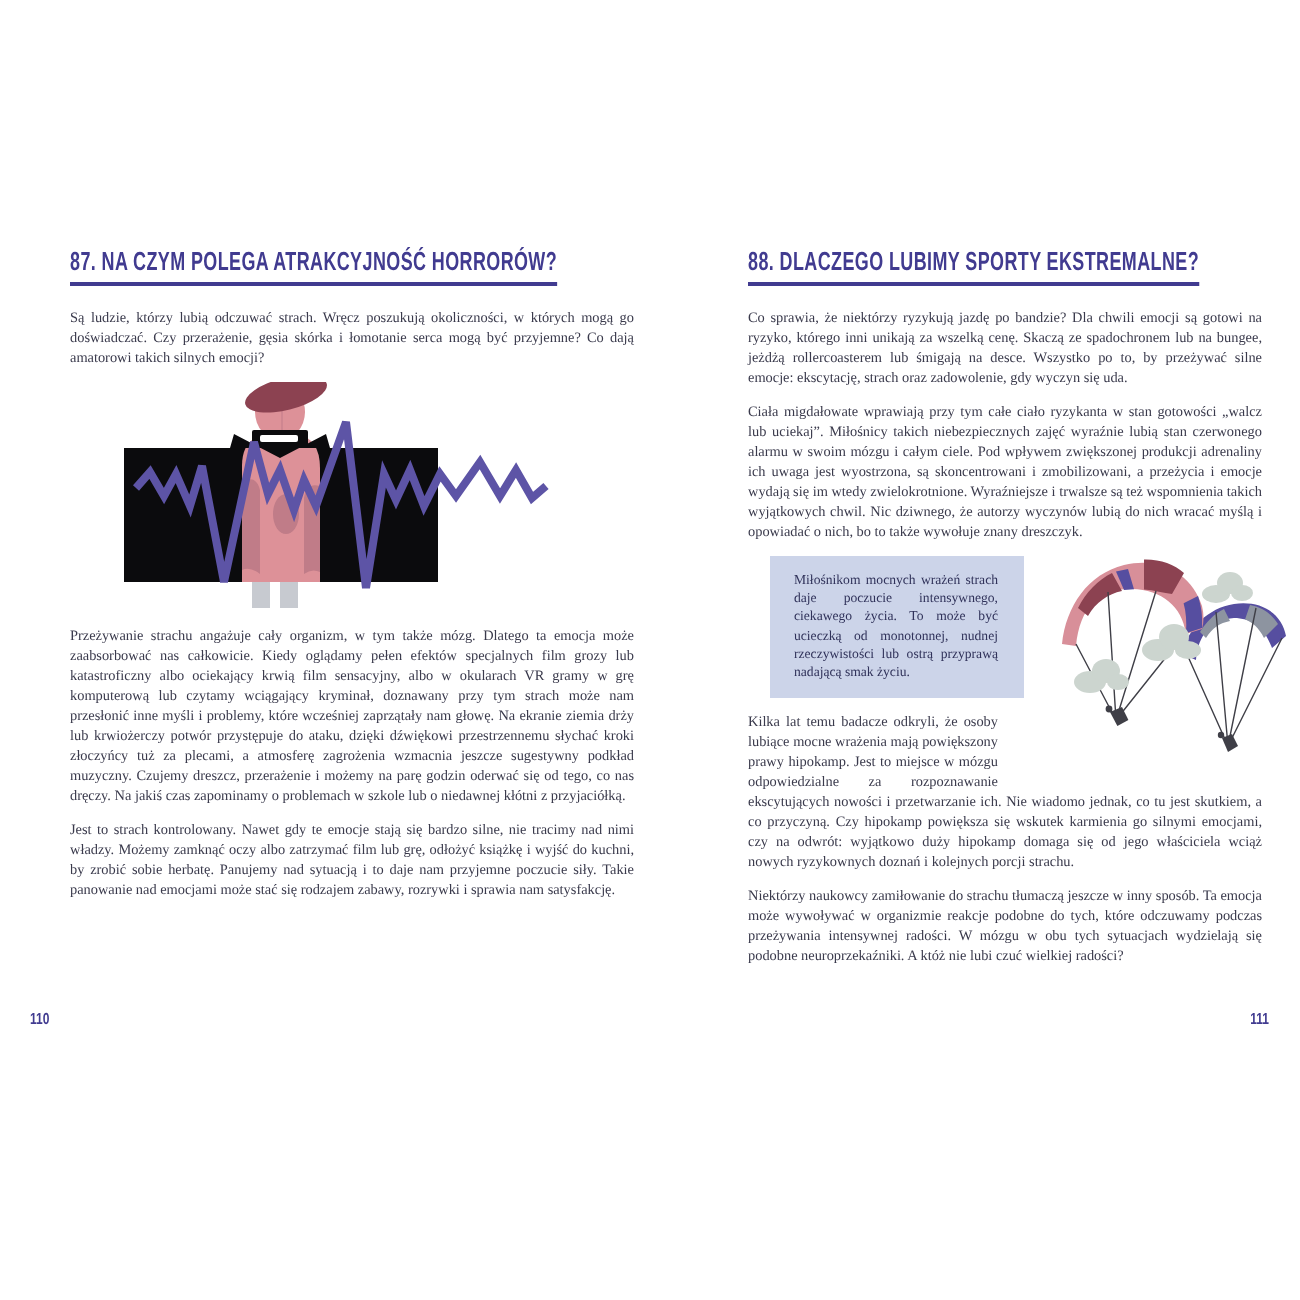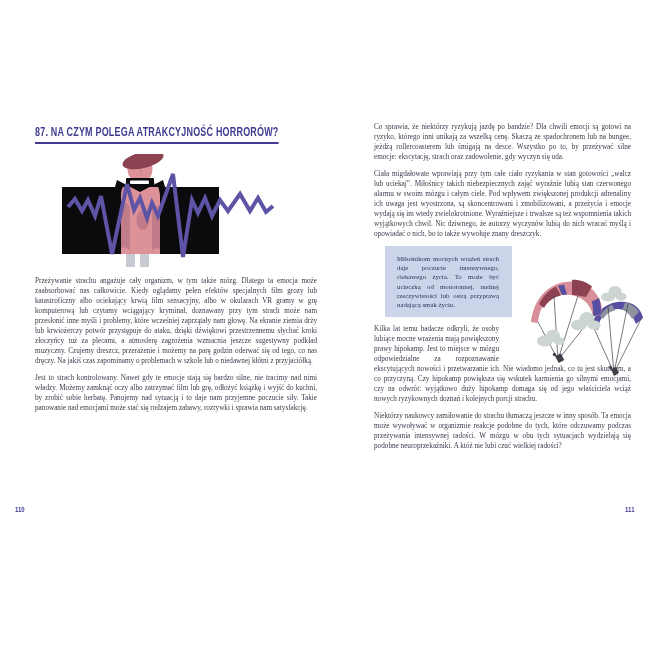--- a/index.html
+++ b/index.html
@@ -41,20 +41,21 @@
 </style>
 </head>
 <body>
 
 <div class="spread">
 
   <section class="col col-left">
     <div class="title-wrap">
       <h2 class="title">87. NA CZYM POLEGA ATRAKCYJNOŚĆ HORRORÓW?</h2>
     </div>
+    <p class="body">Są ludzie, którzy lubią odczuwać strach. Wręcz poszukują okoliczności, w których mogą go doświadczać. Czy przerażenie, gęsia skórka i łomotanie serca mogą być przyjemne? Co dają amatorowi takich silnych emocji?</p>
 
     <div class="illus-horror">
       <svg width="230" height="114" viewBox="0 0 230 114" xmlns="http://www.w3.org/2000/svg">
         <rect class="f-black" x="7" y="33" width="157" height="67"></rect>
         <rect class="f-legs" x="71" y="96" width="9" height="17"></rect>
         <rect class="f-legs" x="85" y="96" width="9" height="17"></rect>
         <path class="f-skin" d="M 66 42 Q 66 28 78 26 L 93 26 Q 105 28 105 43 L 105 100 L 66 100 Z"></path>
         <path class="f-shadow" d="M 66 50 Q 73 46 75 54 L 75 96 Q 70 92 66 94 Z"></path>
         <path class="f-shadow" d="M 105 52 Q 98 50 97 58 L 97 96 Q 101 93 105 95 Z"></path>
         <ellipse class="f-shadow" cx="88" cy="66" rx="6.5" ry="10"></ellipse>
@@ -66,20 +67,23 @@
         <rect class="f-white" x="75" y="26.5" width="19" height="3.5" rx="1"></rect>
         <polyline class="s-heart" points="13,53 20,45 27,57 33,46 40,62 46,42 57,100 72,30 79,56 85,44 92,64 97,49 103,62 118,20 128,103 137,46 143,59 150,44 157,62 165,46 173,57 185,40 195,57 203,44 211,58 218,52"></polyline>
       </svg>
     </div>
 
     <p class="body">Przeżywanie strachu angażuje cały organizm, w tym także mózg. Dlatego ta emocja może zaabsorbować nas całkowicie. Kiedy oglądamy pełen efektów specjalnych film grozy lub katastroficzny albo ociekający krwią film sensacyjny, albo w okularach VR gramy w grę komputerową lub czytamy wciągający kryminał, doznawany przy tym strach może nam przesłonić inne myśli i problemy, które wcześniej zaprzątały nam głowę. Na ekranie ziemia drży lub krwiożerczy potwór przystępuje do ataku, dzięki dźwiękowi przestrzennemu słychać kroki złoczyńcy tuż za plecami, a atmosferę zagrożenia wzmacnia jeszcze sugestywny podkład muzyczny. Czujemy dreszcz, przerażenie i możemy na parę godzin oderwać się od tego, co nas dręczy. Na jakiś czas zapominamy o problemach w szkole lub o niedawnej kłótni z przyjaciółką.</p>
     <p class="body">Jest to strach kontrolowany. Nawet gdy te emocje stają się bardzo silne, nie tracimy nad nimi władzy. Możemy zamknąć oczy albo zatrzymać film lub grę, odłożyć książkę i wyjść do kuchni, by zrobić sobie herbatę. Panujemy nad sytuacją i to daje nam przyjemne poczucie siły. Takie panowanie nad emocjami może stać się rodzajem zabawy, rozrywki i sprawia nam satysfakcję.</p>
   </section>
 
   <section class="col col-right">
+    <div class="title-wrap">
+      <h2 class="title">88. DLACZEGO LUBIMY SPORTY EKSTREMALNE?</h2>
+    </div>
     <p class="body">Co sprawia, że niektórzy ryzykują jazdę po bandzie? Dla chwili emocji są gotowi na ryzyko, którego inni unikają za wszelką cenę. Skaczą ze spadochronem lub na bungee, jeżdżą rollercoasterem lub śmigają na desce. Wszystko po to, by przeżywać silne emocje: ekscytację, strach oraz zadowolenie, gdy wyczyn się uda.</p>
     <p class="body">Ciała migdałowate wprawiają przy tym całe ciało ryzykanta w stan gotowości „walcz lub uciekaj”. Miłośnicy takich niebezpiecznych zajęć wyraźnie lubią stan czerwonego alarmu w swoim mózgu i całym ciele. Pod wpływem zwiększonej produkcji adrenaliny ich uwaga jest wyostrzona, są skoncentrowani i zmobilizowani, a przeżycia i emocje wydają się im wtedy zwielokrotnione. Wyraźniejsze i trwalsze są też wspomnienia takich wyjątkowych chwil. Nic dziwnego, że autorzy wyczynów lubią do nich wracać myślą i opowiadać o nich, bo to także wywołuje znany dreszczyk.</p>
 
     <div class="float-spacer" aria-hidden="true"></div>
 
     <aside class="callout">Miłośnikom mocnych wrażeń strach daje poczucie intensywnego, ciekawego życia. To może być ucieczką od monotonnej, nudnej rzeczywistości lub ostrą przyprawą nadającą smak życiu.</aside>
 
     <p class="body">Kilka lat temu badacze odkryli, że osoby lubiące mocne wrażenia mają powiększony prawy hipokamp. Jest to miejsce w mózgu odpowiedzialne za rozpoznawanie ekscytujących nowości i przetwarzanie ich. Nie wiadomo jednak, co tu jest skutkiem, a co przyczyną. Czy hipokamp powiększa się wskutek karmienia go silnymi emocjami, czy na odwrót: wyjątkowo duży hipokamp domaga się od jego właściciela wciąż nowych ryzykownych doznań i kolejnych porcji strachu.</p>
     <p class="body">Niektórzy naukowcy zamiłowanie do strachu tłumaczą jeszcze w inny sposób. Ta emocja może wywoływać w organizmie reakcje podobne do tych, które odczuwamy podczas przeżywania intensywnej radości. W mózgu w obu tych sytuacjach wydzielają się podobne neuroprzekaźniki. A któż nie lubi czuć wielkiej radości?</p>
 

